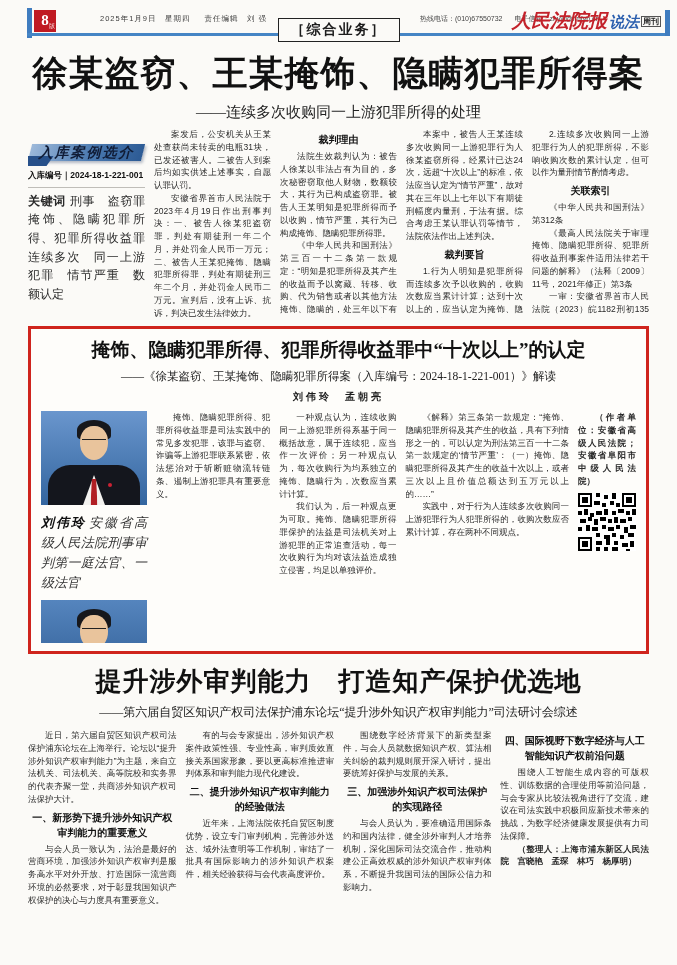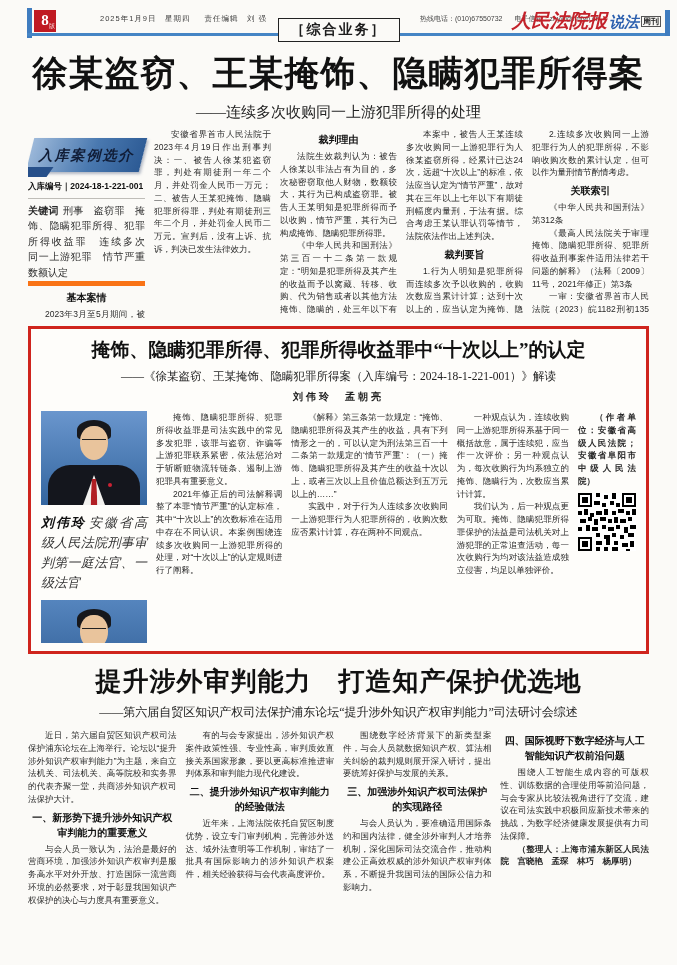--- a/index.html
+++ b/index.html
@@ -32,26 +32,26 @@
 
   
   .cols { display:flex; gap:9px; margin:6px 28px 0; overflow:hidden; text-align:justify; font-size:8.5px; line-height:1.5; color:#2a2a2a; }
   .cols .col { flex:1; min-width:0; }
   .cols p { text-indent:2em; margin:0; }
   .col-h { font-weight:bold; text-align:center; font-size:10px; margin:4px 0 3px; color:#111; text-indent:0; }
   .note { font-weight:bold; }
   .lead-cols { height:190px; }
 
   
-  .ribbon-wrap { position:relative; height:34px; margin:10px 2px 8px; }
+  .ribbon-wrap { position:relative; height:17px; margin:16px 2px 8px; }
   .ribbon { position:absolute; inset:0; background:linear-gradient(100deg,#9db9da 0%,#4a79b0 55%,#2c5a94 100%); transform:skewX(-14deg); box-shadow:2px 2px 3px rgba(40,60,100,.35); }
   .ribbon-tail { position:absolute; left:-6px; bottom:-5px; width:26px; height:10px; background:#27508a; transform:skewX(-35deg); }
   .ribbon-text { position:absolute; inset:0; display:flex; align-items:center; justify-content:center; font-family:"Liberation Serif","DejaVu Serif",serif; font-weight:bold; font-style:italic; font-size:14px; letter-spacing:2px; color:#101c36; }
   .case-no { font-weight:bold; font-size:8.5px; margin:6px 0 5px; text-indent:0; color:#111; }
-  .kw-box { border-top:1px solid #bfbdb8; border-bottom:5px solid #f97316; padding:4px 0 1px; font-size:10px; line-height:1.55; }
+  .kw-box { border-top:1px solid #bfbdb8; border-bottom:5px solid #f97316; padding:4px 0 22px; font-size:12px; line-height:1.55; }
   .kw-box b { margin-right:4px; }
 
   
   .redbox { margin:8px 28px 0; border:3px solid #cf241d; background:#fefdfa; padding:8px 10px 8px; }
   .box-title { text-align:center; font-family:"Liberation Serif","DejaVu Serif",serif; font-weight:bold; font-size:19px; color:#111; }
   .box-sub { text-align:center; font-family:"Liberation Serif","DejaVu Serif",serif; font-size:11.5px; margin-top:6px; color:#222; }
   .box-authors { text-align:center; font-size:10px; font-weight:bold; letter-spacing:3px; margin:6px 0 7px; }
   .box-content { display:flex; gap:9px; height:232px; overflow:hidden; text-align:justify; font-size:8.5px; line-height:1.5; color:#2a2a2a; }
   .box-content p { text-indent:2em; margin:0; }
   .photo-col { flex:none; width:106px; }
@@ -113,20 +113,21 @@
         <div class="ribbon-text">入库案例选介</div>
       </div>
       <div class="case-no">入库编号｜2024-18-1-221-001</div>
       <div class="kw-box"><b>关键词</b><span>刑事　盗窃罪　掩饰、隐瞒犯罪所得、犯罪所得收益罪　连续多次　同一上游犯罪　情节严重　数额认定</span></div>
       <div>
           <div class="col-h">基本案情</div>
           <p>2023年3月至5月期间，被告人徐某先后多次在夜间窜至县城城区街道，秘密窃取他人电动车电瓶，并将所窃电瓶陆续出售给被告人王某。</p>
         </div>
     </div>
     <div class="col">
+        <p>案发后，公安机关从王某处查获尚未转卖的电瓶31块，已发还被害人。二被告人到案后均如实供述上述事实，自愿认罪认罚。</p>
         <p>安徽省界首市人民法院于2023年4月19日作出刑事判决：一、被告人徐某犯盗窃罪，判处有期徒刑一年二个月，并处罚金人民币一万元；二、被告人王某犯掩饰、隐瞒犯罪所得罪，判处有期徒刑三年二个月，并处罚金人民币二万元。宣判后，没有上诉、抗诉，判决已发生法律效力。</p>
       </div>
     <div class="col">
         <div class="col-h">裁判理由</div>
         <p>法院生效裁判认为：被告人徐某以非法占有为目的，多次秘密窃取他人财物，数额较大，其行为已构成盗窃罪。被告人王某明知是犯罪所得而予以收购，情节严重，其行为已构成掩饰、隐瞒犯罪所得罪。</p>
         <p>《中华人民共和国刑法》第三百一十二条第一款规定：“明知是犯罪所得及其产生的收益而予以窝藏、转移、收购、代为销售或者以其他方法掩饰、隐瞒的，处三年以下有期徒刑、拘役或者管制，并处或者单处罚金；情节严重的，处三年以上七年以下有期徒刑，并处罚金。”</p>
       </div>
     <div class="col">
         <p>本案中，被告人王某连续多次收购同一上游犯罪行为人徐某盗窃所得，经累计已达24次，远超“十次以上”的标准，依法应当认定为“情节严重”，故对其在三年以上七年以下有期徒刑幅度内量刑，于法有据。综合考虑王某认罪认罚等情节，法院依法作出上述判决。</p>
         <div class="col-h">裁判要旨</div>
@@ -167,29 +168,28 @@
             <div class="shoulders"></div>
             <div class="shirt"></div>
             <div class="tie"></div>
             <div class="pin"></div>
           </div>
           <figcaption><b>孟朝亮</b><span>安徽省阜阳市中级人民法院刑事审判第一庭副庭长、一级法官</span></figcaption>
         </figure>
       </div>
       <div class="col">
           <p>掩饰、隐瞒犯罪所得、犯罪所得收益罪是司法实践中的常见多发犯罪，该罪与盗窃、诈骗等上游犯罪联系紧密，依法惩治对于斩断赃物流转链条、遏制上游犯罪具有重要意义。</p>
-          <p>2021年修正后的司法解释调整了本罪“情节严重”的认定标准，其中“十次以上”的次数标准在适用中存在不同认识。本案例围绕连续多次收购同一上游犯罪所得的处理，对“十次以上”的认定规则进行了阐释。</p>
+        </div>
+      <div class="col">
+          <p>一种观点认为，连续收购同一上游犯罪所得系基于同一概括故意，属于连续犯，应当作一次评价；另一种观点认为，每次收购行为均系独立的掩饰、隐瞒行为，次数应当累计计算。</p>
+          <p>我们认为，后一种观点更为可取。掩饰、隐瞒犯罪所得罪保护的法益是司法机关对上游犯罪的正常追查活动，每一次收购行为均对该法益造成独立侵害，均足以单独评价。</p>
         </div>
       <div class="col">
           <p>《解释》第三条第一款规定：“掩饰、隐瞒犯罪所得及其产生的收益，具有下列情形之一的，可以认定为刑法第三百一十二条第一款规定的‘情节严重’：（一）掩饰、隐瞒犯罪所得及其产生的收益十次以上，或者三次以上且价值总额达到五万元以上的……”</p>
           <p>实践中，对于行为人连续多次收购同一上游犯罪行为人犯罪所得的，收购次数应否累计计算，存在两种不同观点。</p>
-        </div>
-      <div class="col">
-          <p>一种观点认为，连续收购同一上游犯罪所得系基于同一概括故意，属于连续犯，应当作一次评价；另一种观点认为，每次收购行为均系独立的掩饰、隐瞒行为，次数应当累计计算。</p>
-          <p>我们认为，后一种观点更为可取。掩饰、隐瞒犯罪所得罪保护的法益是司法机关对上游犯罪的正常追查活动，每一次收购行为均对该法益造成独立侵害，均足以单独评价。</p>
         </div>
       <div class="col">
         <div>
             <p class="note">（作者单位：安徽省高级人民法院；安徽省阜阳市中级人民法院）</p>
           </div>
         <svg class="qr" viewBox="0 0 29 29" shape-rendering="crispEdges">
           <rect width="29" height="29" fill="#fff"></rect>
           <g fill="#000">
             <path d="M0 0h7v1H0zM0 1h1v5H0zM6 1h1v5H6zM2 2h3v3H2zM0 6h7v1H0z"></path>
             <path d="M22 0h7v1h-7zM22 1h1v5h-1zM28 1h1v5h-1zM24 2h3v3h-3zM22 6h7v1h-7z"></path>

